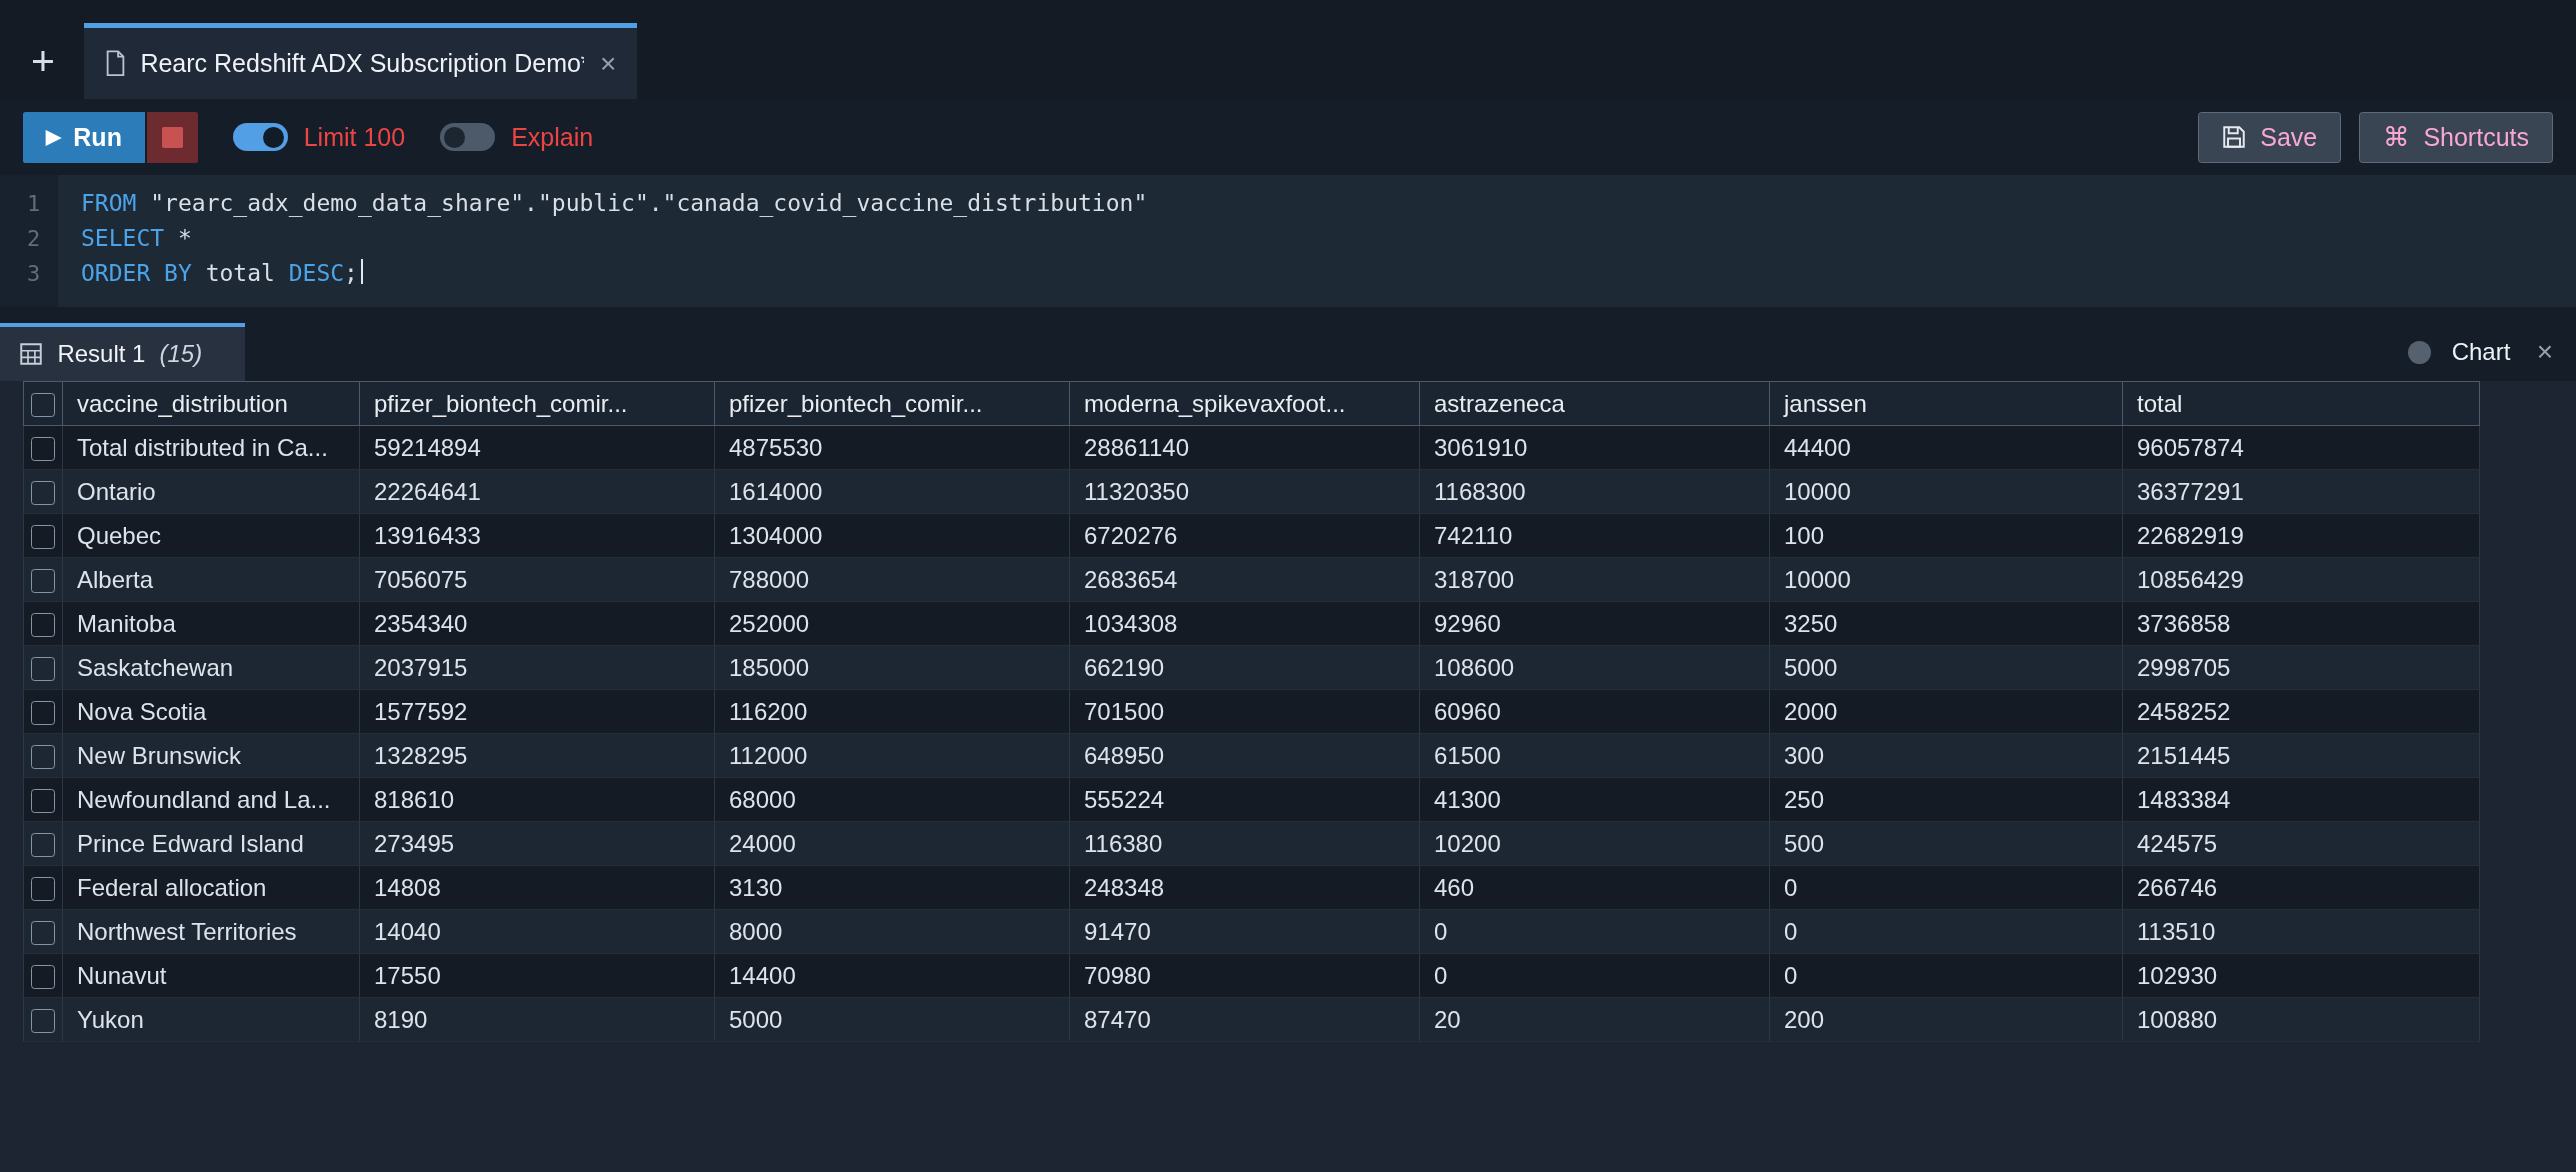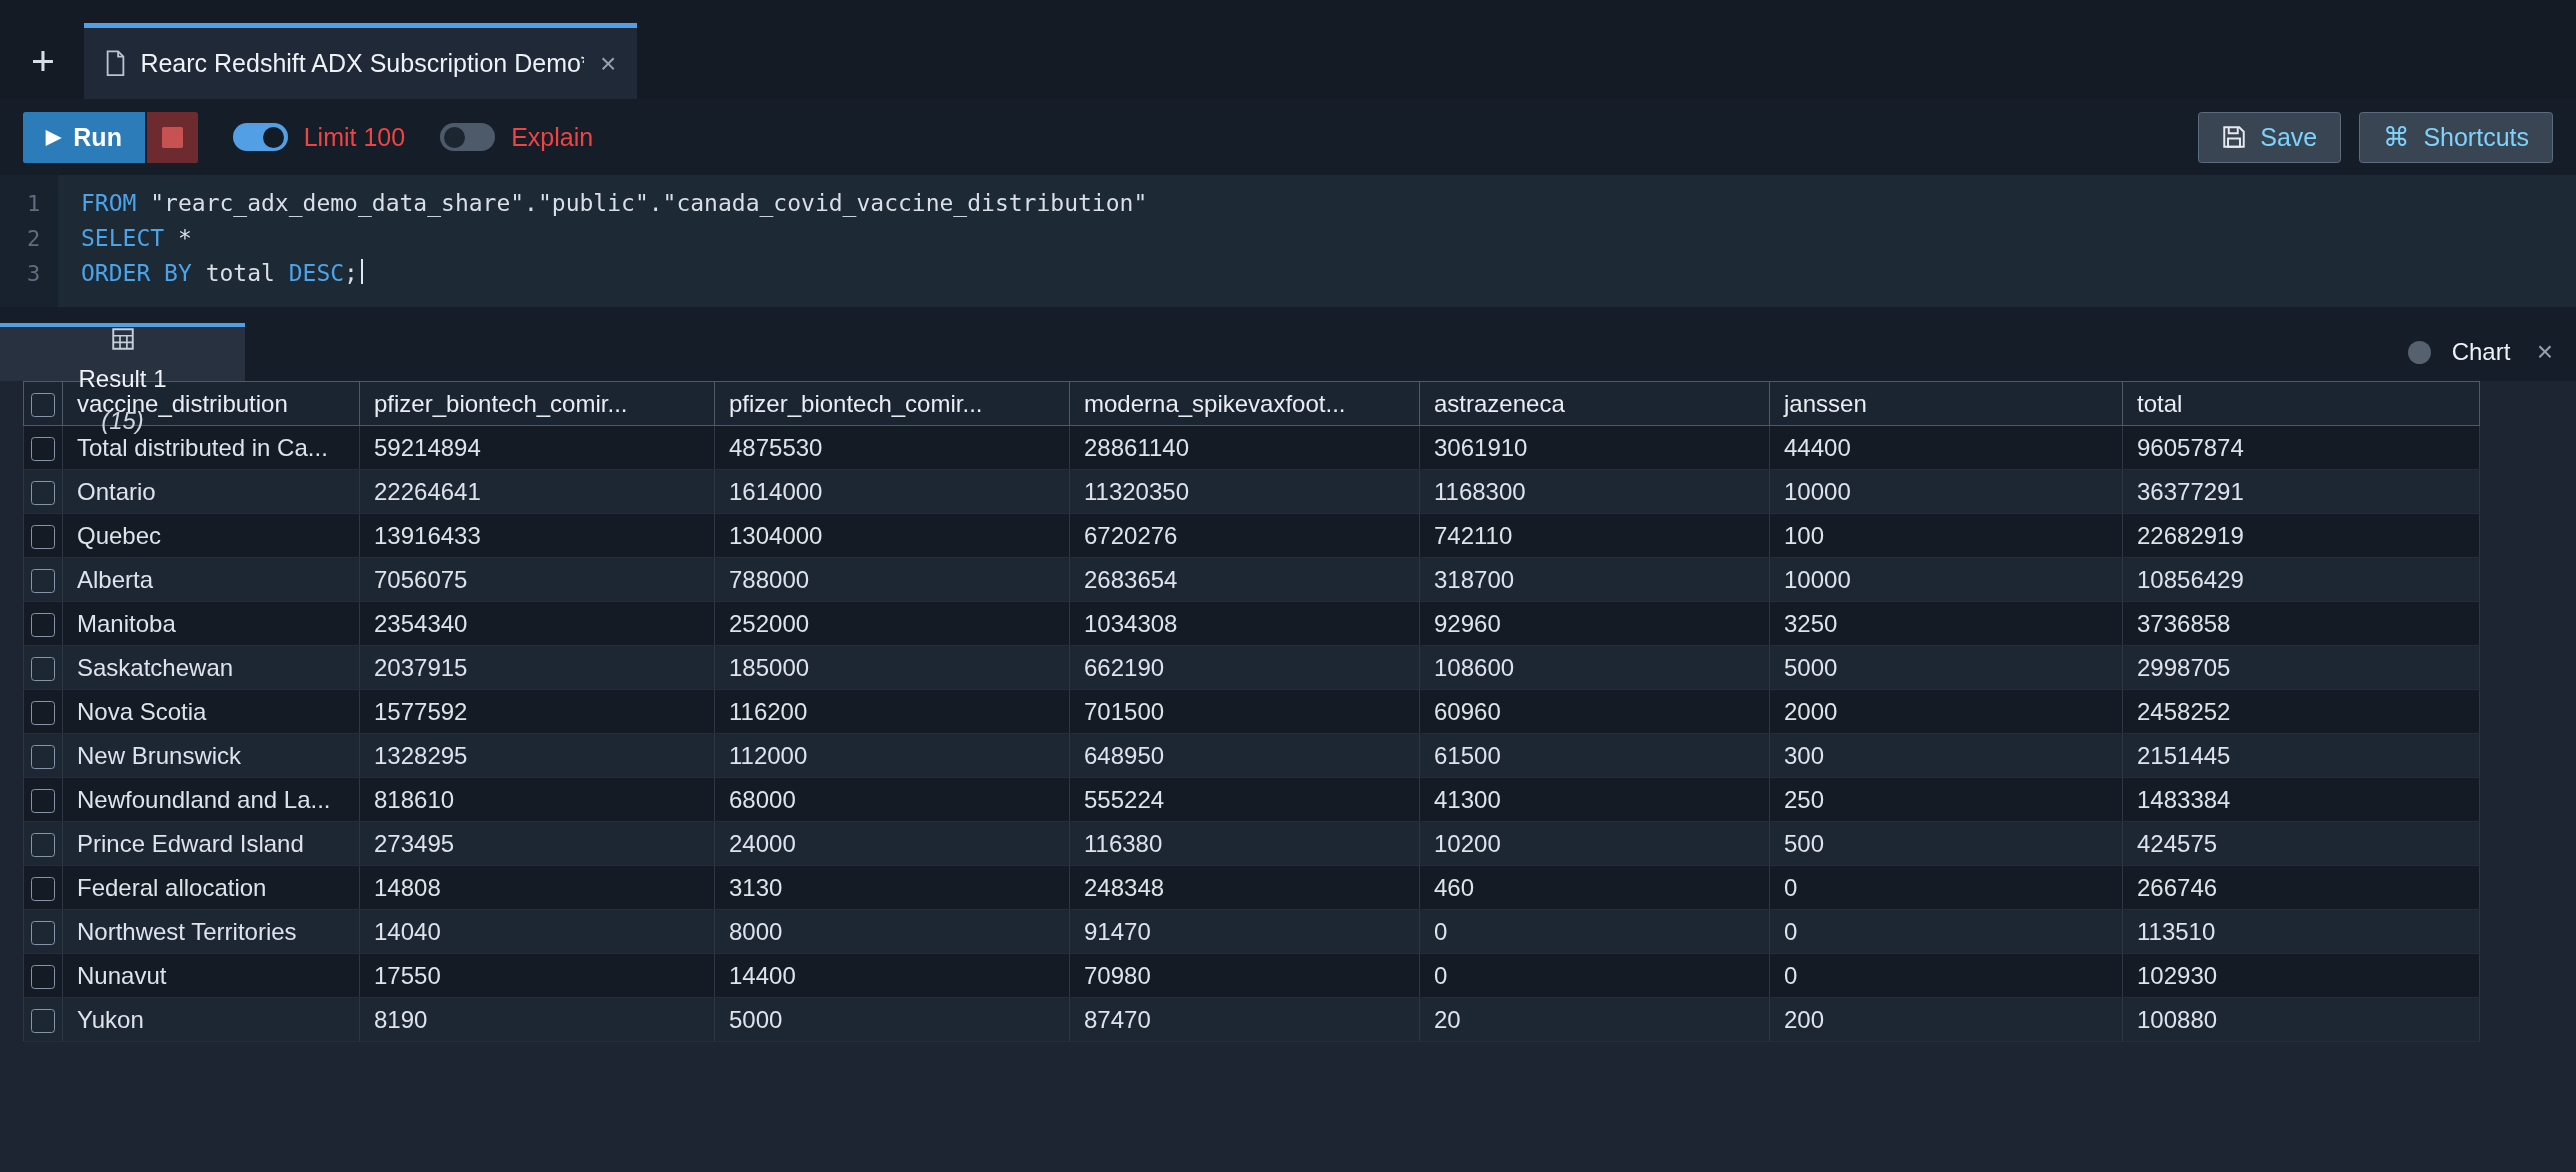--- a/index.html
+++ b/index.html
@@ -45,41 +45,41 @@
   .toggle { width:55px; height:28px; border-radius:14px; position:relative; margin-left:35px; cursor:pointer; flex:0 0 auto; }
   .toggle .knob { width:21px; height:21px; border-radius:50%; background:#121c28; position:absolute; top:3.5px; }
   .toggle.on  { background:#539fe5; }
   .toggle.on .knob { right:3.5px; }
   .toggle.off { background:#4c5a6a; }
   .toggle.off .knob { left:3.5px; background:#1c2630; }
   .toggle-label { font-size:25px; color:#ef4444; margin-left:16px; }
   .toolbar-right { margin-left:auto; display:flex; gap:17.7px; }
   .btn-gray {
     height:51px; padding:0 23px; background:#3a4553; border:0.9px solid #5c6b7d; border-radius:3.5px;
-    color:#7dd3fc; font-size:25px; display:flex; align-items:center; gap:14px; cursor:pointer;
+    color:#f9a8d4; font-size:25px; display:flex; align-items:center; gap:14px; cursor:pointer;
     font-family:"Liberation Sans", sans-serif;
   }
   .cmd-glyph { font-size:26.5px; line-height:1; }
 
   
   .editor { height:132px; background:#1e2936; display:flex; font-family:"DejaVu Sans Mono", monospace; font-size:23px; }
   .gutter { width:58px; background:#18222e; padding-top:10.6px; flex:0 0 auto; }
   .line-number { height:35px; line-height:35px; text-align:right; padding-right:17.7px; color:#5f6d7e; font-size:22px; }
   .code-area { padding:10.6px 0 0 23px; flex:1; }
   .code-line { height:35px; line-height:35px; white-space:pre; }
   .tok-keyword { color:#4ba3e8; }
   .tok-plain { color:#d9dfe7; }
   .caret { display:inline-block; width:2.6px; height:25px; background:#e2e8ee; vertical-align:-3.5px; margin-left:2.6px; }
 
   
   .results { margin-top:16px; flex:1; background:#1c2531; display:flex; flex-direction:column; }
   .results-strip { height:58px; background:#151d28; display:flex; align-items:stretch; position:relative; }
   .result-tab {
     width:245px; background:#27313f; border-top:4.4px solid #539fe5;
-    display:flex; align-items:center; gap:14px; padding:0 19.4px; cursor:pointer;flex-direction:column;
+    display:flex; align-items:center; gap:14px; padding:0 19.4px; cursor:pointer;
   }
   .result-tab-label { font-size:24px; color:#f0f3f7; white-space:nowrap; }
   .result-tab-count { font-size:24px; color:#cdd6df; white-space:nowrap;font-style:italic; }
   .chart-controls { position:absolute; right:23px; top:0; height:58px; display:flex; align-items:center; gap:21px; }
   .chart-dot { width:23px; height:23px; border-radius:50%; background:#56616f; cursor:pointer; }
   .chart-label { font-size:24px; color:#eef2f6; cursor:pointer; }
   .chart-close { font-size:28px; color:#94a1b0; cursor:pointer; margin-left:5.3px; }
 
   .table-wrap { padding-left:23px; }
   table { border-collapse:collapse; table-layout:fixed; width:2454px; }

